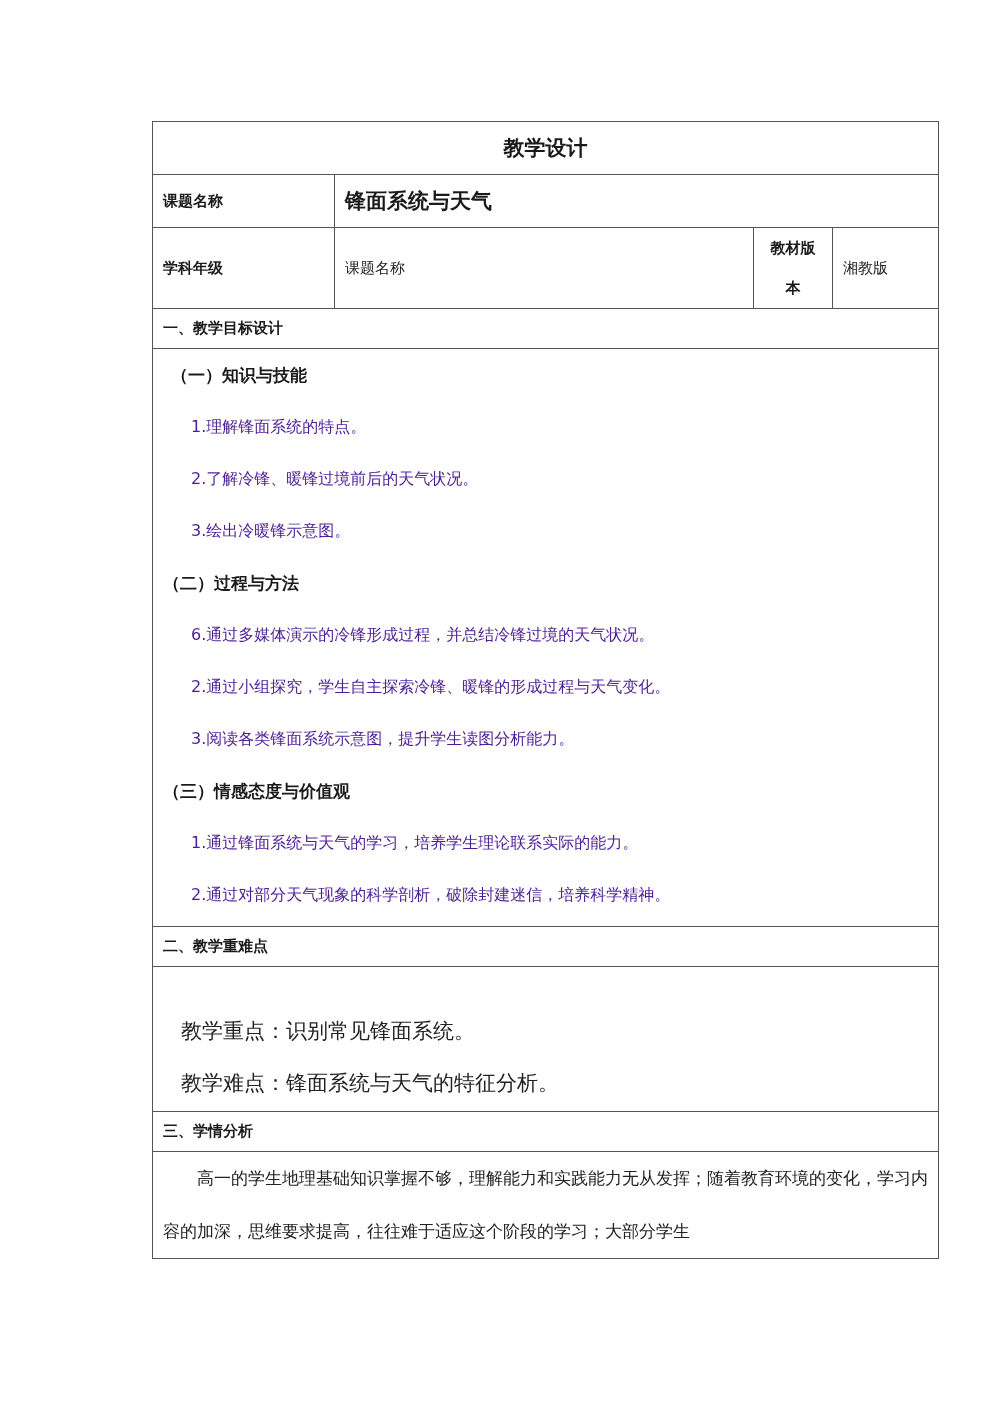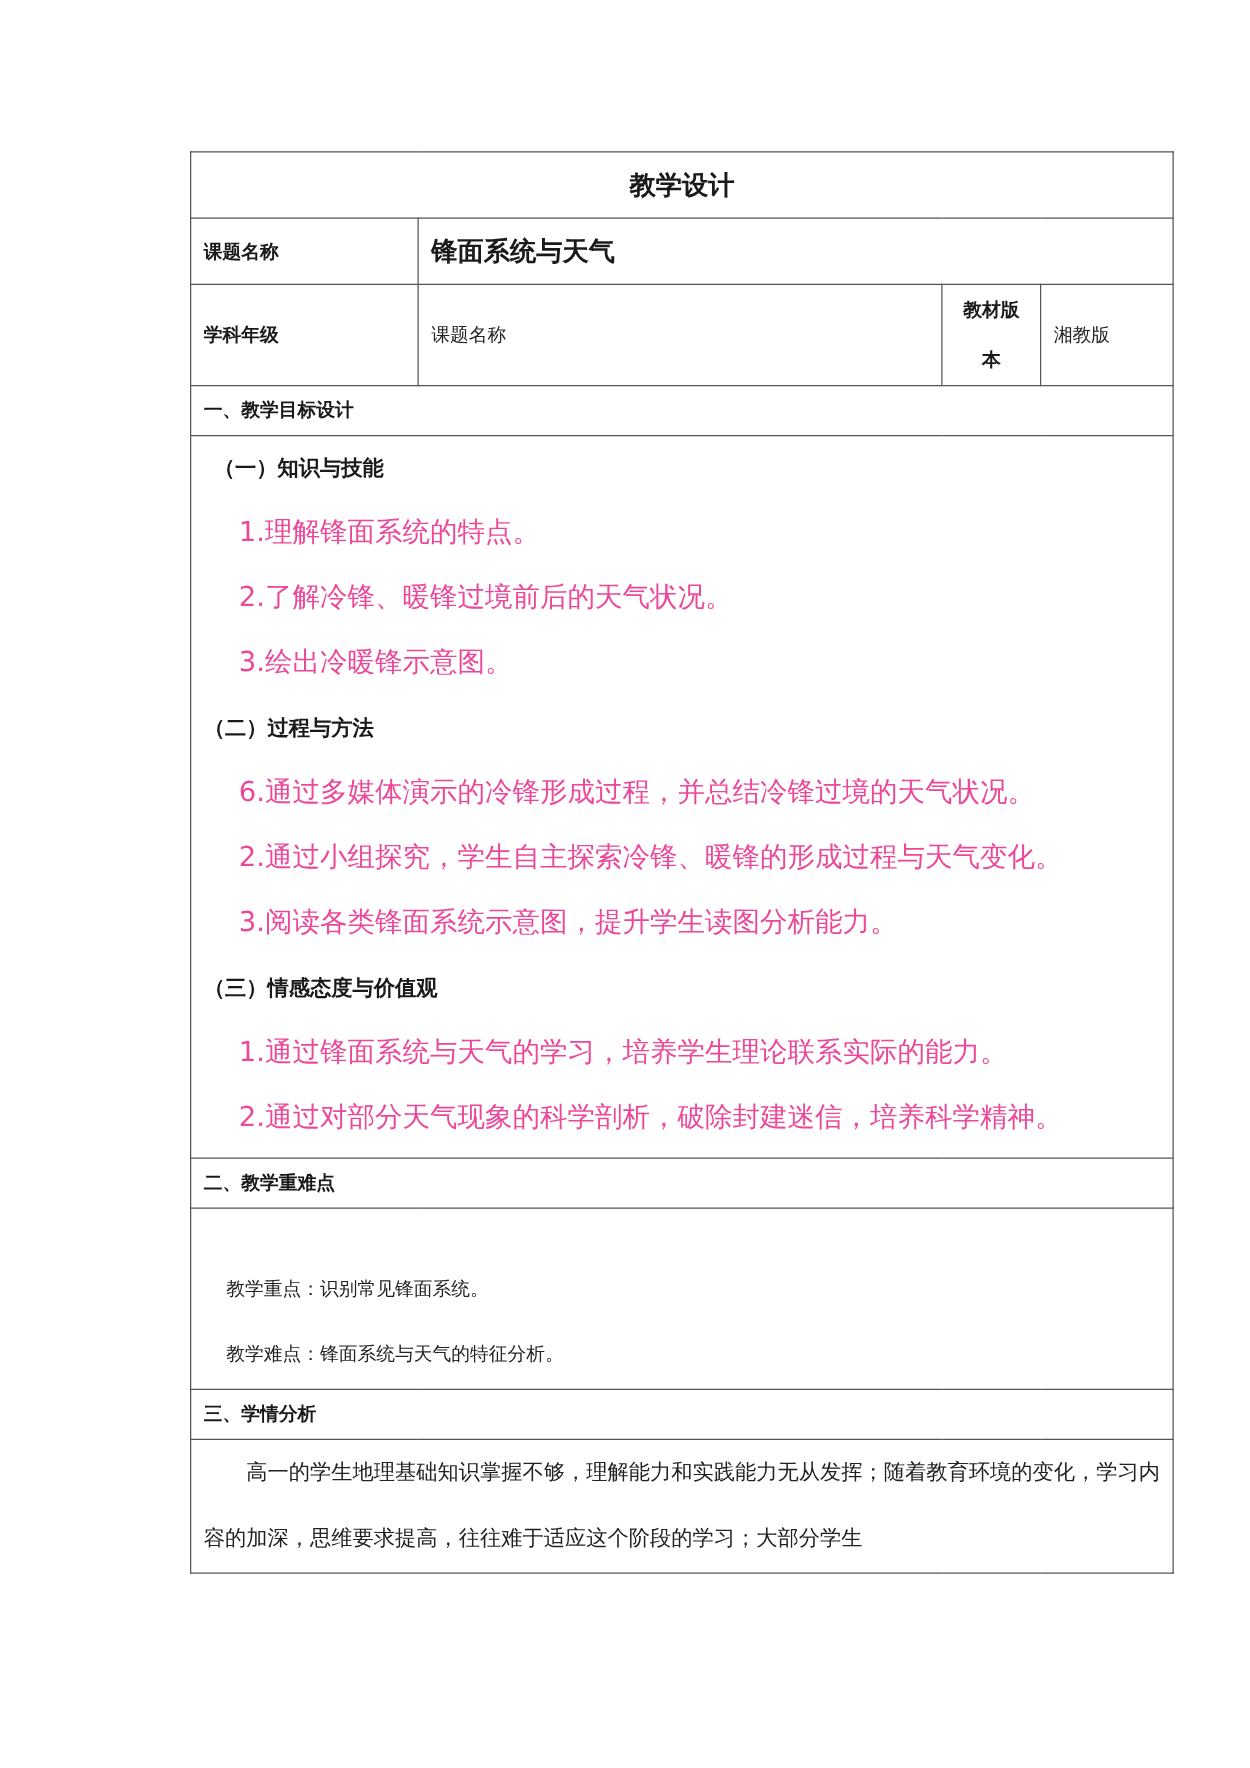--- a/index.html
+++ b/index.html
@@ -8,23 +8,23 @@
   table.doc { position: absolute; left: 152px; top: 121px; width: 786px; border-collapse: collapse; table-layout: fixed; }
   table.doc td { border: 1.5px solid #555; padding: 0; vertical-align: middle; }
   .title-cell { height: 52px; text-align: center; font-size: 21px; font-weight: bold; }
   .label-cell { font-size: 15px; font-weight: bold; padding-left: 10px !important; }
   .topic-cell { font-size: 21px; font-weight: bold; padding-left: 10px !important; }
   .plain-cell { font-size: 15px; padding-left: 10px !important; color: #222; }
   .edition-label { font-size: 15px; font-weight: bold; text-align: center; line-height: 40px; }
   .section-head { height: 39px; font-size: 15px; font-weight: bold; padding-left: 10px !important; }
   .objectives { padding: 0 !important; vertical-align: top !important; }
   .sub-head { font-size: 17px; font-weight: bold; height: 52px; line-height: 52px; padding-left: 18px; }
-  .item { font-size: 22px; height: 52px; line-height: 52px; padding-left: 38px; color: #ec4899; }
+  .item { font-size: 16px; height: 52px; line-height: 52px; padding-left: 38px; color: #4c1d95; }
   .keypoints { vertical-align: top !important; padding-top: 38px !important; height: 106px; }
-  .kp { font-size: 15px; height: 52px; line-height: 52px; padding-left: 28px; color: #222; }
+  .kp { font-size: 21px; height: 52px; line-height: 52px; padding-left: 28px; color: #222; }
   .analysis { font-size: 17px; line-height: 53px; padding: 0 10px !important; color: #222; text-align: justify; height: 104px; vertical-align: top !important; margin-left: 12px; }
   .analysis p { margin: 0; text-indent: 2em; }
 </style>
 </head>
 <body>
 
 <div class="page">
   <table class="doc">
     <colgroup>
       <col style="width:182px">

